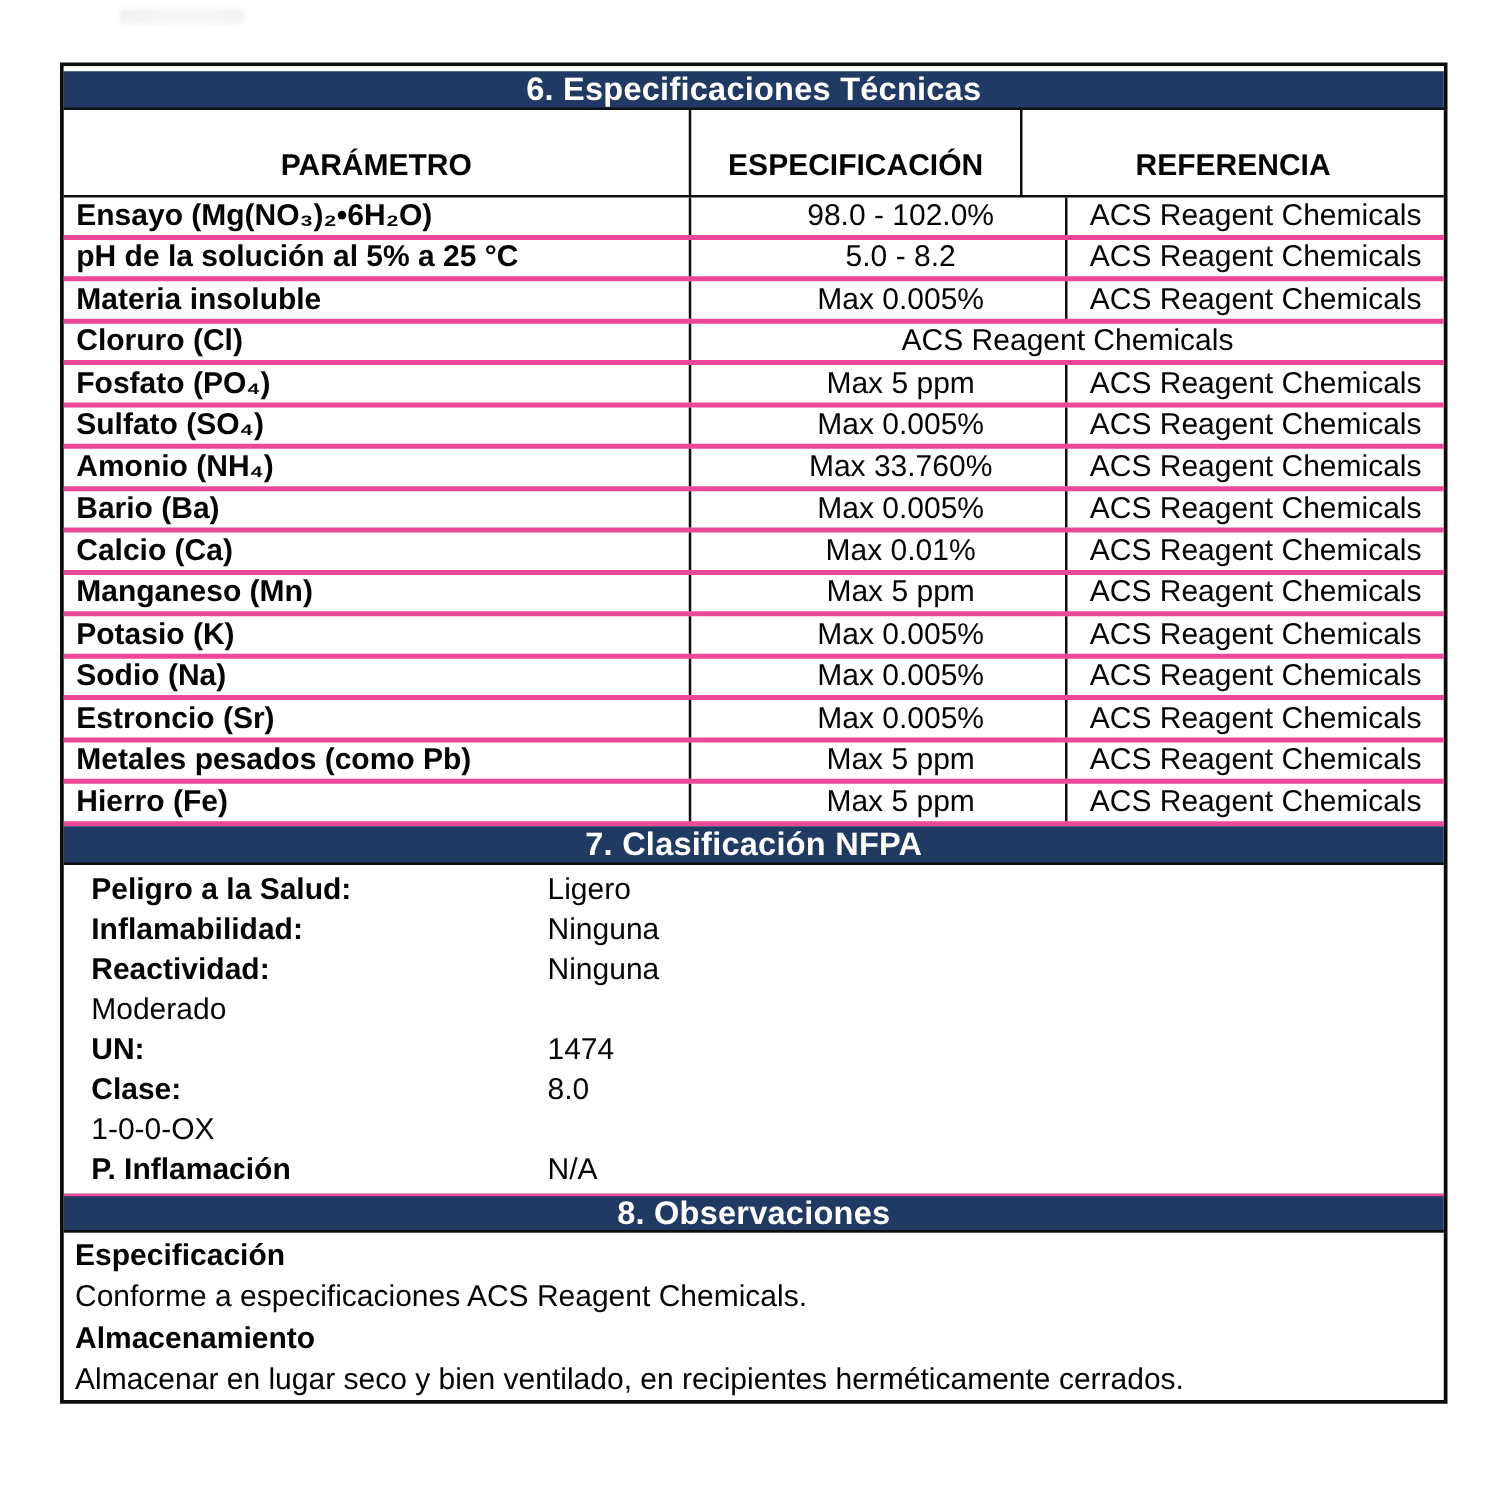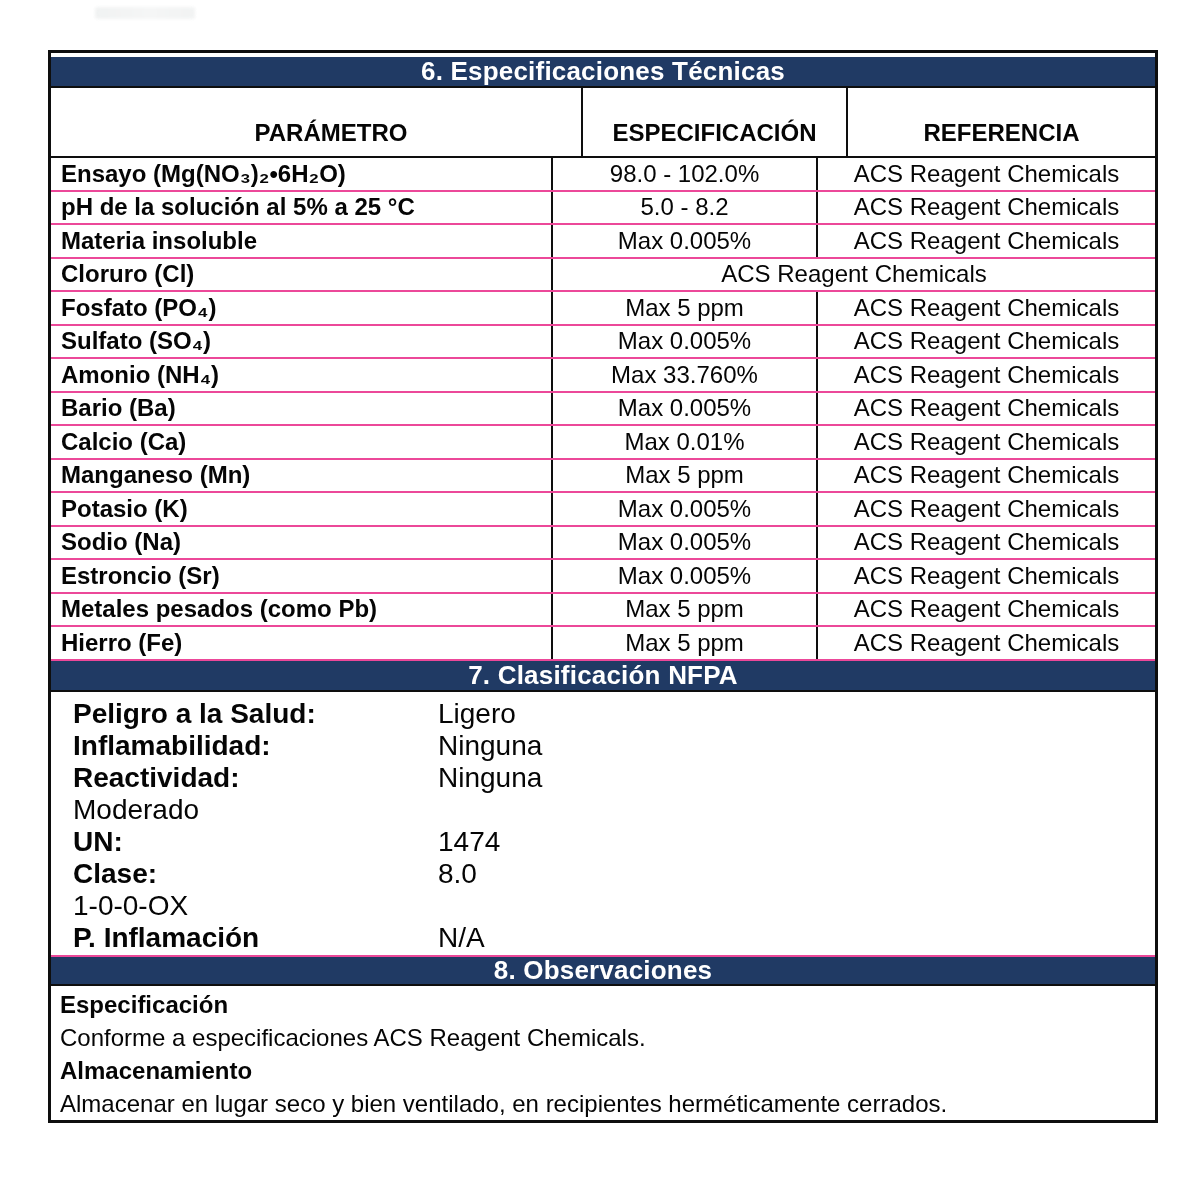--- a/index.html
+++ b/index.html
@@ -25,37 +25,37 @@
   .topgap { height:4px; background:#fff; }
 
   .bar {
     height:31px; background:var(--header-bg,#203a64); color:var(--header-text,#ffffff);
     display:flex; align-items:center; justify-content:center;
     font-size:26px; font-weight:bold; letter-spacing:.2px;
     border-bottom:2px solid #0e0e0e;
   }
   .bar8 { border-top:2px solid #ec4899; }
 
-  .thead { display:flex; height:70px; border-bottom:2px solid #0e0e0e;padding-left:30px; }
+  .thead { display:flex; height:70px; border-bottom:2px solid #0e0e0e; }
   .c1 { width:502px; border-right:2px solid #0e0e0e; }
   .c2 { width:265px; border-right:2px solid #0e0e0e; }
   .c3 { flex:1; }
   .th {
     display:flex; align-items:flex-end; justify-content:center;
     font-weight:bold; font-size:24px; padding-bottom:9px;
   }
 
-  .row { display:flex; height:33.5px; border-bottom:2px solid #ec4899; font-size:24px; }
+  .row { display:flex; height:33.5px; border-bottom:4px solid #ec4899; font-size:24px; }
   .row > div { display:flex; align-items:center; }
   .cell-param { padding-left:10px; font-weight:bold; }
-  .cell-spec  { justify-content:center; }
+  .cell-spec  { justify-content:center;margin-left:36px; }
   .cell-ref   { justify-content:center; }
 
   .nfpa { height:263px; padding:6px 0 0 22px; }
-  .nrow { display:flex; height:32.1px; align-items:center; font-size:28px; }
+  .nrow { display:flex; height:32.1px; align-items:flex-start; font-size:24px; }
   .nlabel { width:365px; font-weight:bold; }
   .nvalue { flex:1; }
 
   .obs { height:135px; padding:3px 12px 0 9px; font-size:24px; }
   .obs-h { height:33px; display:flex; align-items:center; font-weight:bold; }
   .obs-t { height:33px; display:flex; align-items:center; }
 </style>
 </head>
 <body>
 

